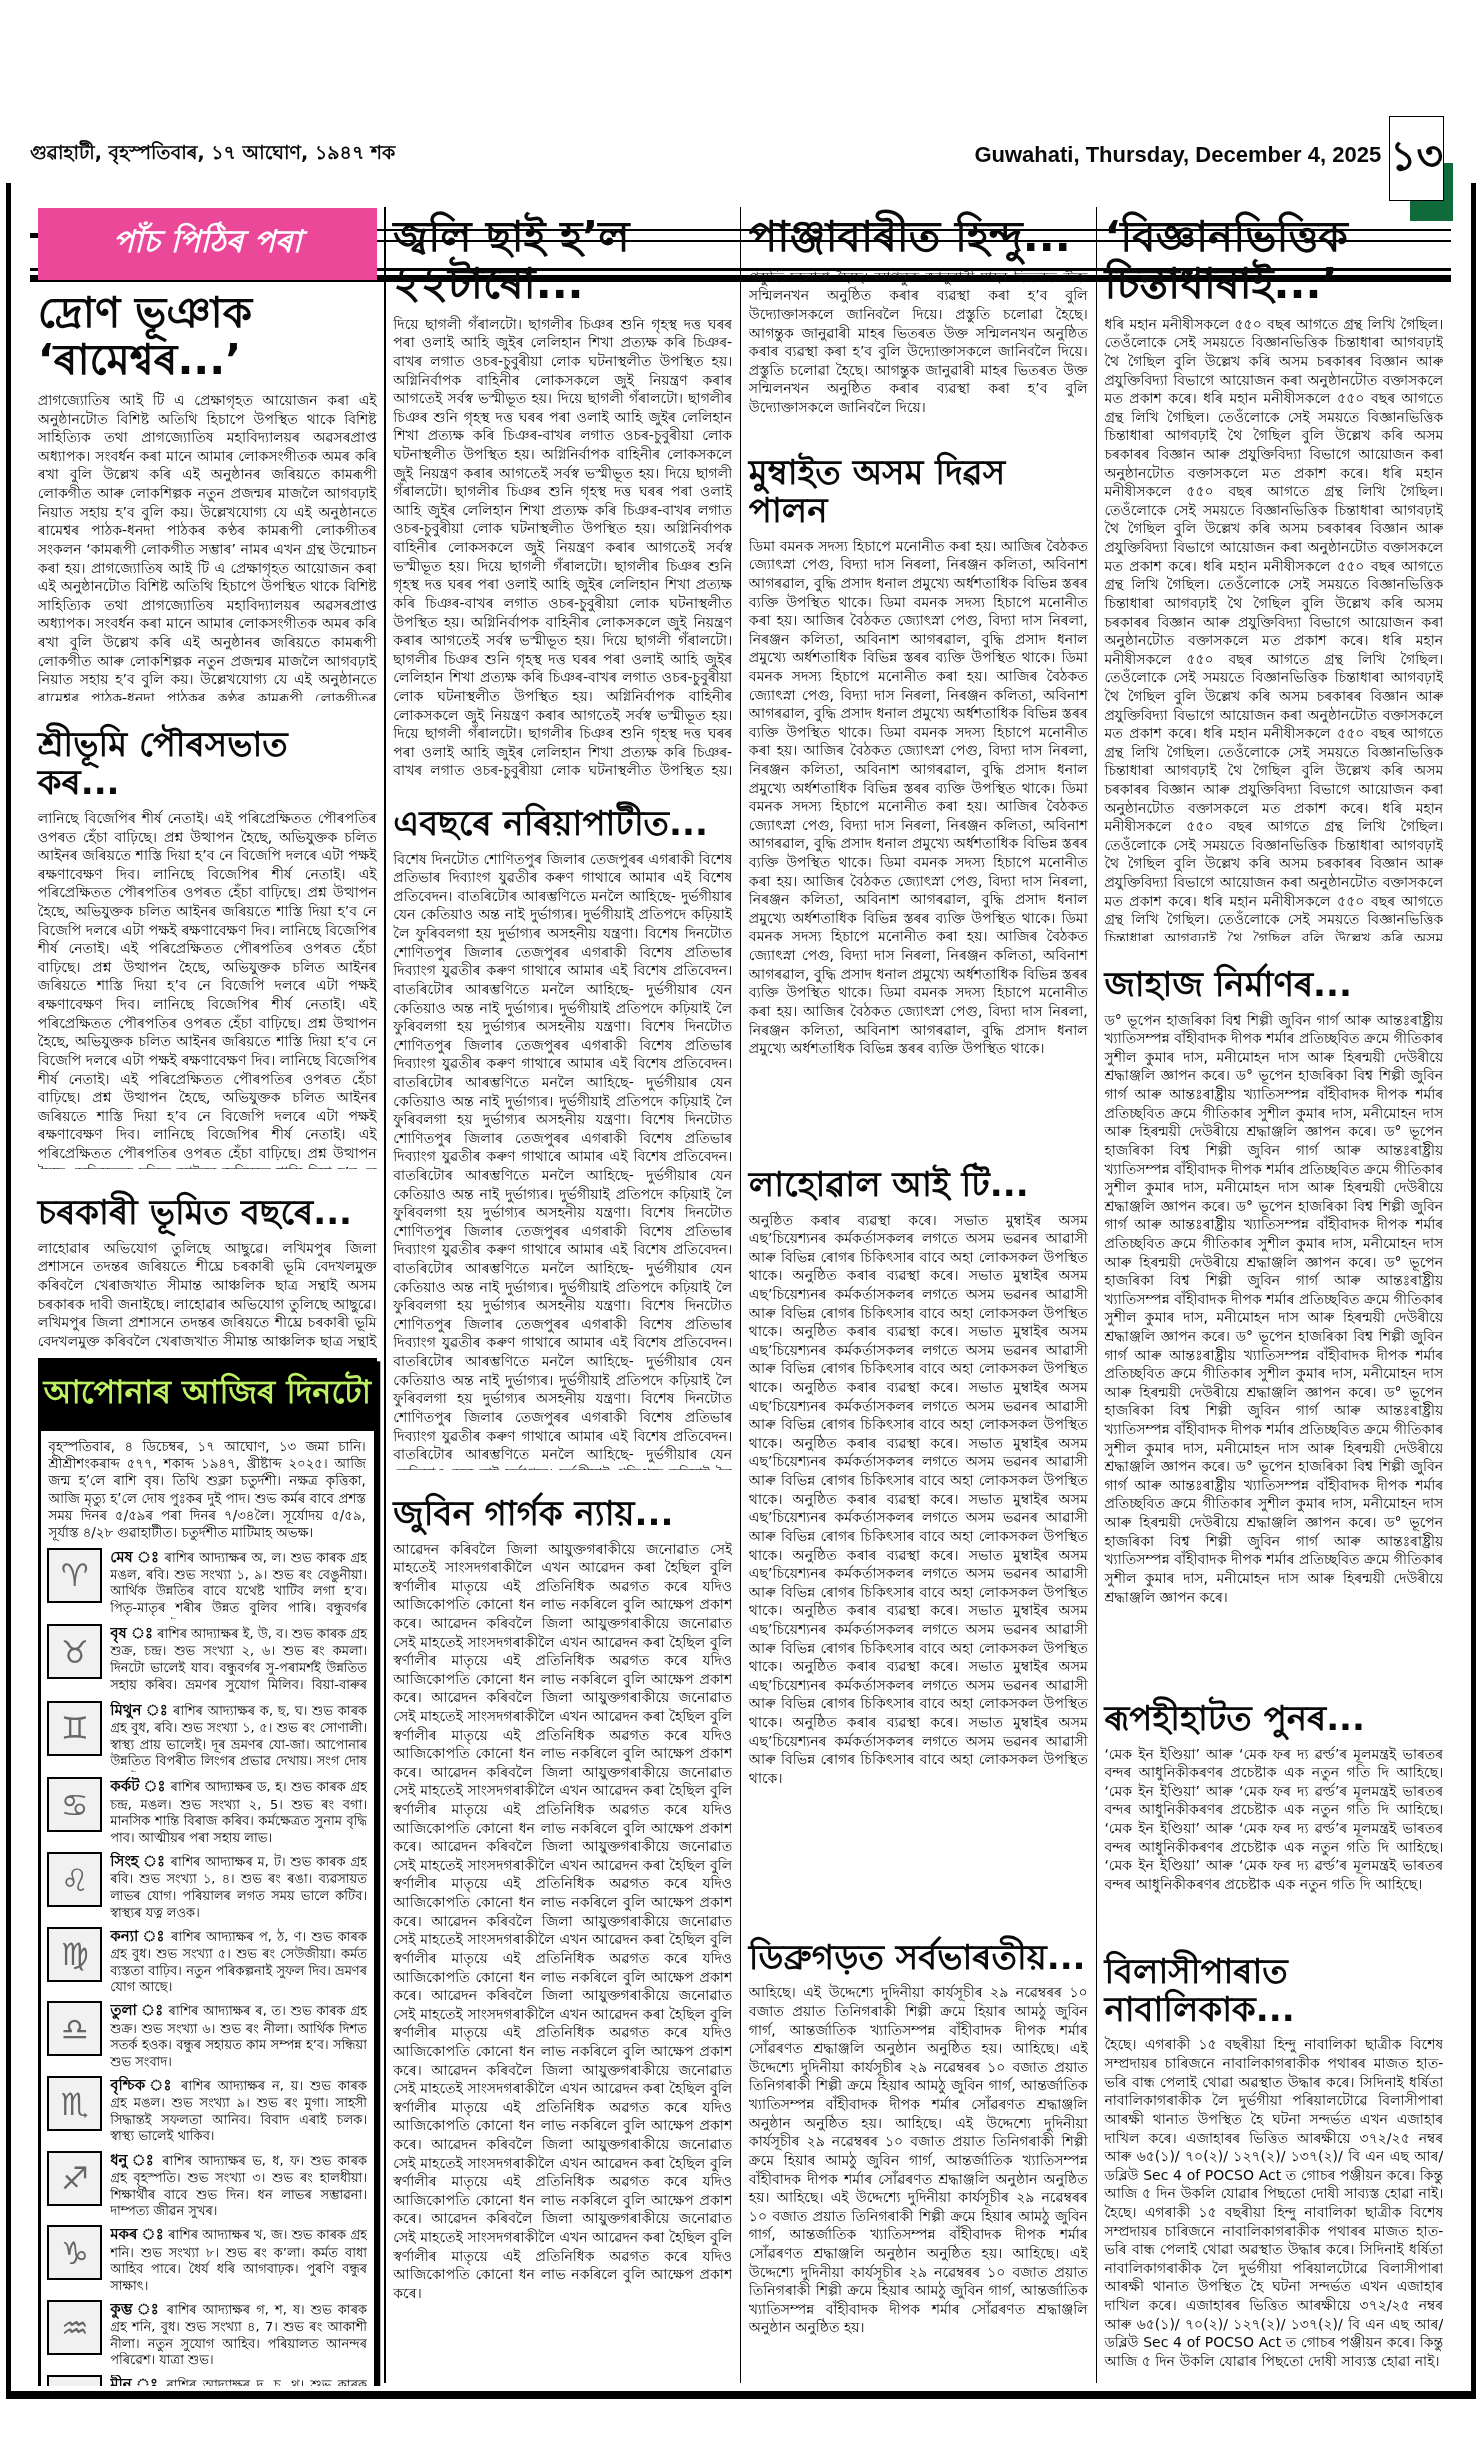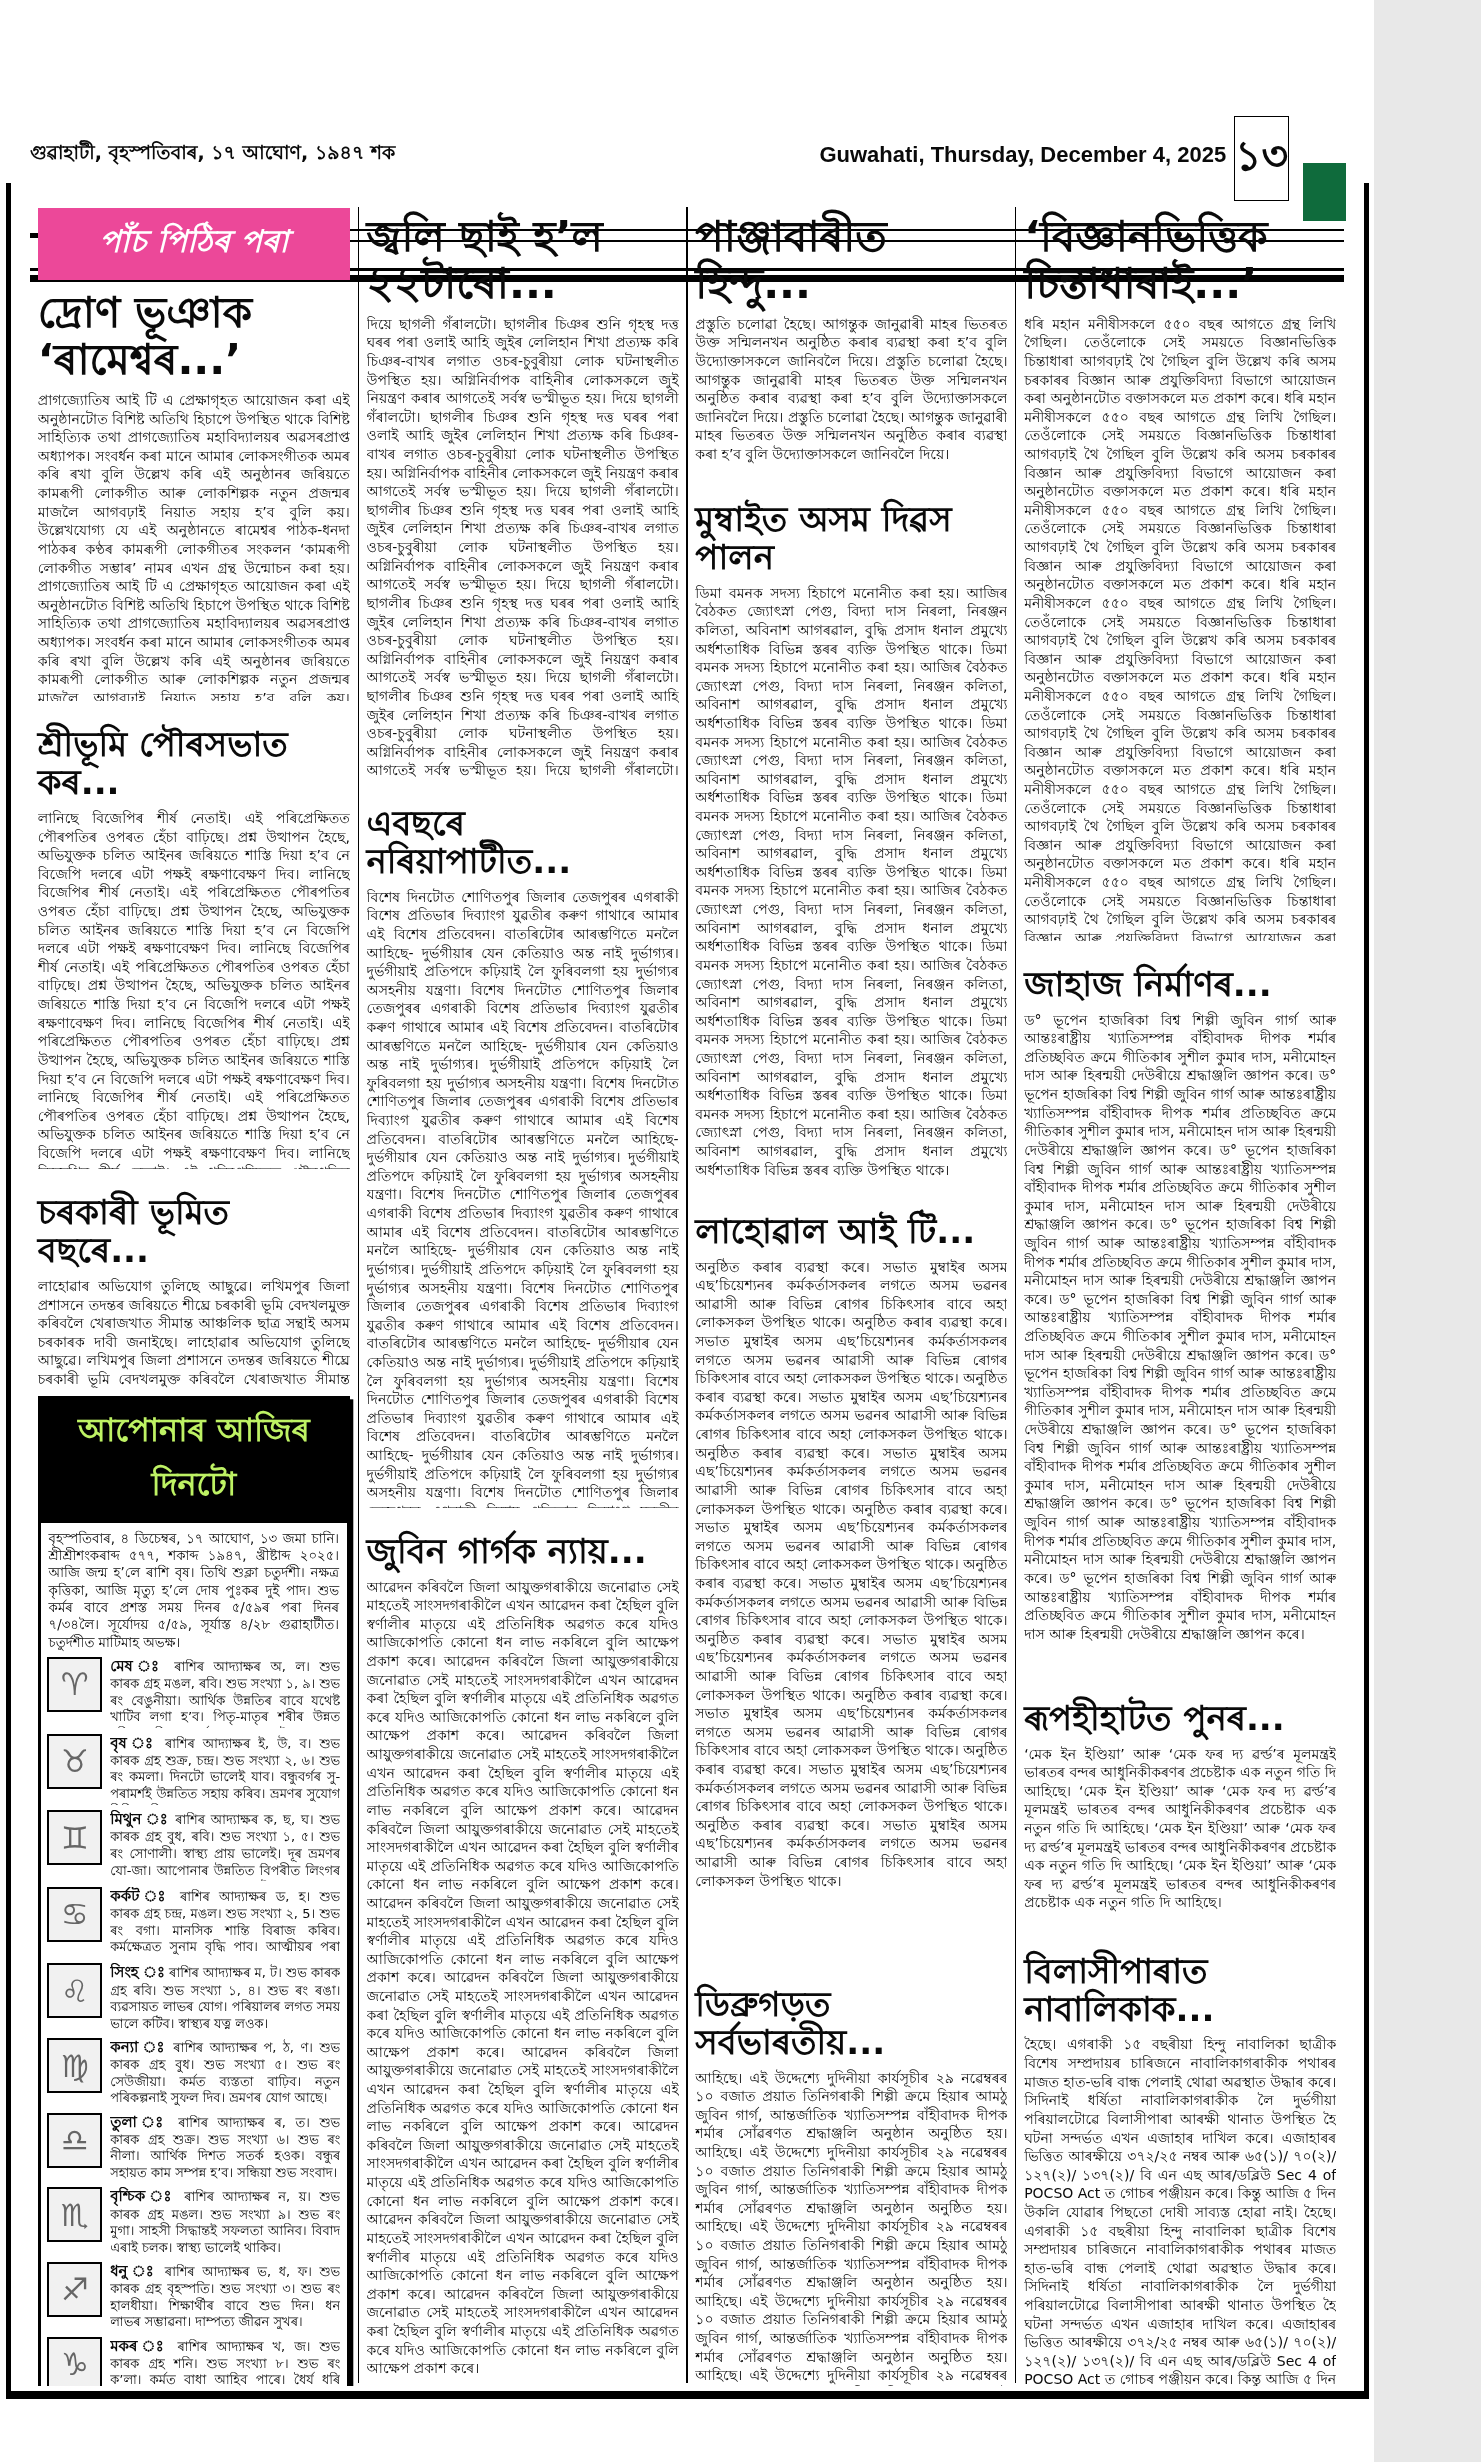--- a/index.html
+++ b/index.html
@@ -1,30 +1,30 @@
 <!DOCTYPE html>
 <html style="font-size:8.9px"><head>
 <meta charset="utf-8">
 <style>
   html,body{margin:0;padding:0;background:#e8e8e8;}
-  .page{position:relative;width:1374px;height:2462px;background:#ffffff;
+  .page{position:relative;width:1481px;height:2462px;background:#ffffff;
         font-family:"DejaVu Sans",sans-serif;color:#0a0a0a;overflow:hidden;}
   
   .edge{position:absolute;background:#000;}
   .edge-left{left:5.5px;top:183px;width:5px;height:2215px;}
   .edge-right{right:5.5px;top:183px;width:5px;height:2215px;}
   .bottom-bar{position:absolute;left:5.5px;right:5.5px;top:2391px;height:8.3px;background:#000;}
 
   
   .header{position:absolute;left:30px;right:30px;top:116px;}
   .dateline-row{display:flex;justify-content:space-between;align-items:flex-start;}
   .dateline-as{font-size:19px;font-weight:bold;padding-top:22px;}
   .date-right{display:flex;align-items:flex-start;gap:7.8px;}
   .dateline-en{font-family:"Liberation Sans",sans-serif;font-size:22px;font-weight:bold;padding-top:25.5px;}
-  .pagenum-wrap{position:relative;width:62px;height:89px;padding-left:48px;}
+  .pagenum-wrap{position:relative;width:62px;height:89px;}
   .pagenum-green{position:absolute;right:-2.2px;bottom:-15.5px;width:43px;height:58px;background:#0f6b3c;}
   .pagenum-box{position:absolute;left:0;top:0;width:53px;height:83px;background:#fff;
                border:1.7px solid #000;display:flex;align-items:center;justify-content:center;
                font-size:41px;font-weight:bold;}
   .mast-row{display:flex;align-items:center;margin-top:3.3px;}
   .mast-dash{width:14.4px;height:4.4px;background:#000;margin-right:5.5px;}
   .masthead{font-size:31px;font-weight:bold;letter-spacing:1.1px;
             text-shadow:1.1px 1.1px 0 #bbb;white-space:nowrap;padding:0 8.9px 2.2px 0;}
   .mast-lines{flex:1;height:8.9px;border-top:2.8px solid #000;border-bottom:2.8px solid #000;}
   .header-rule{margin-top:5.5px;}

